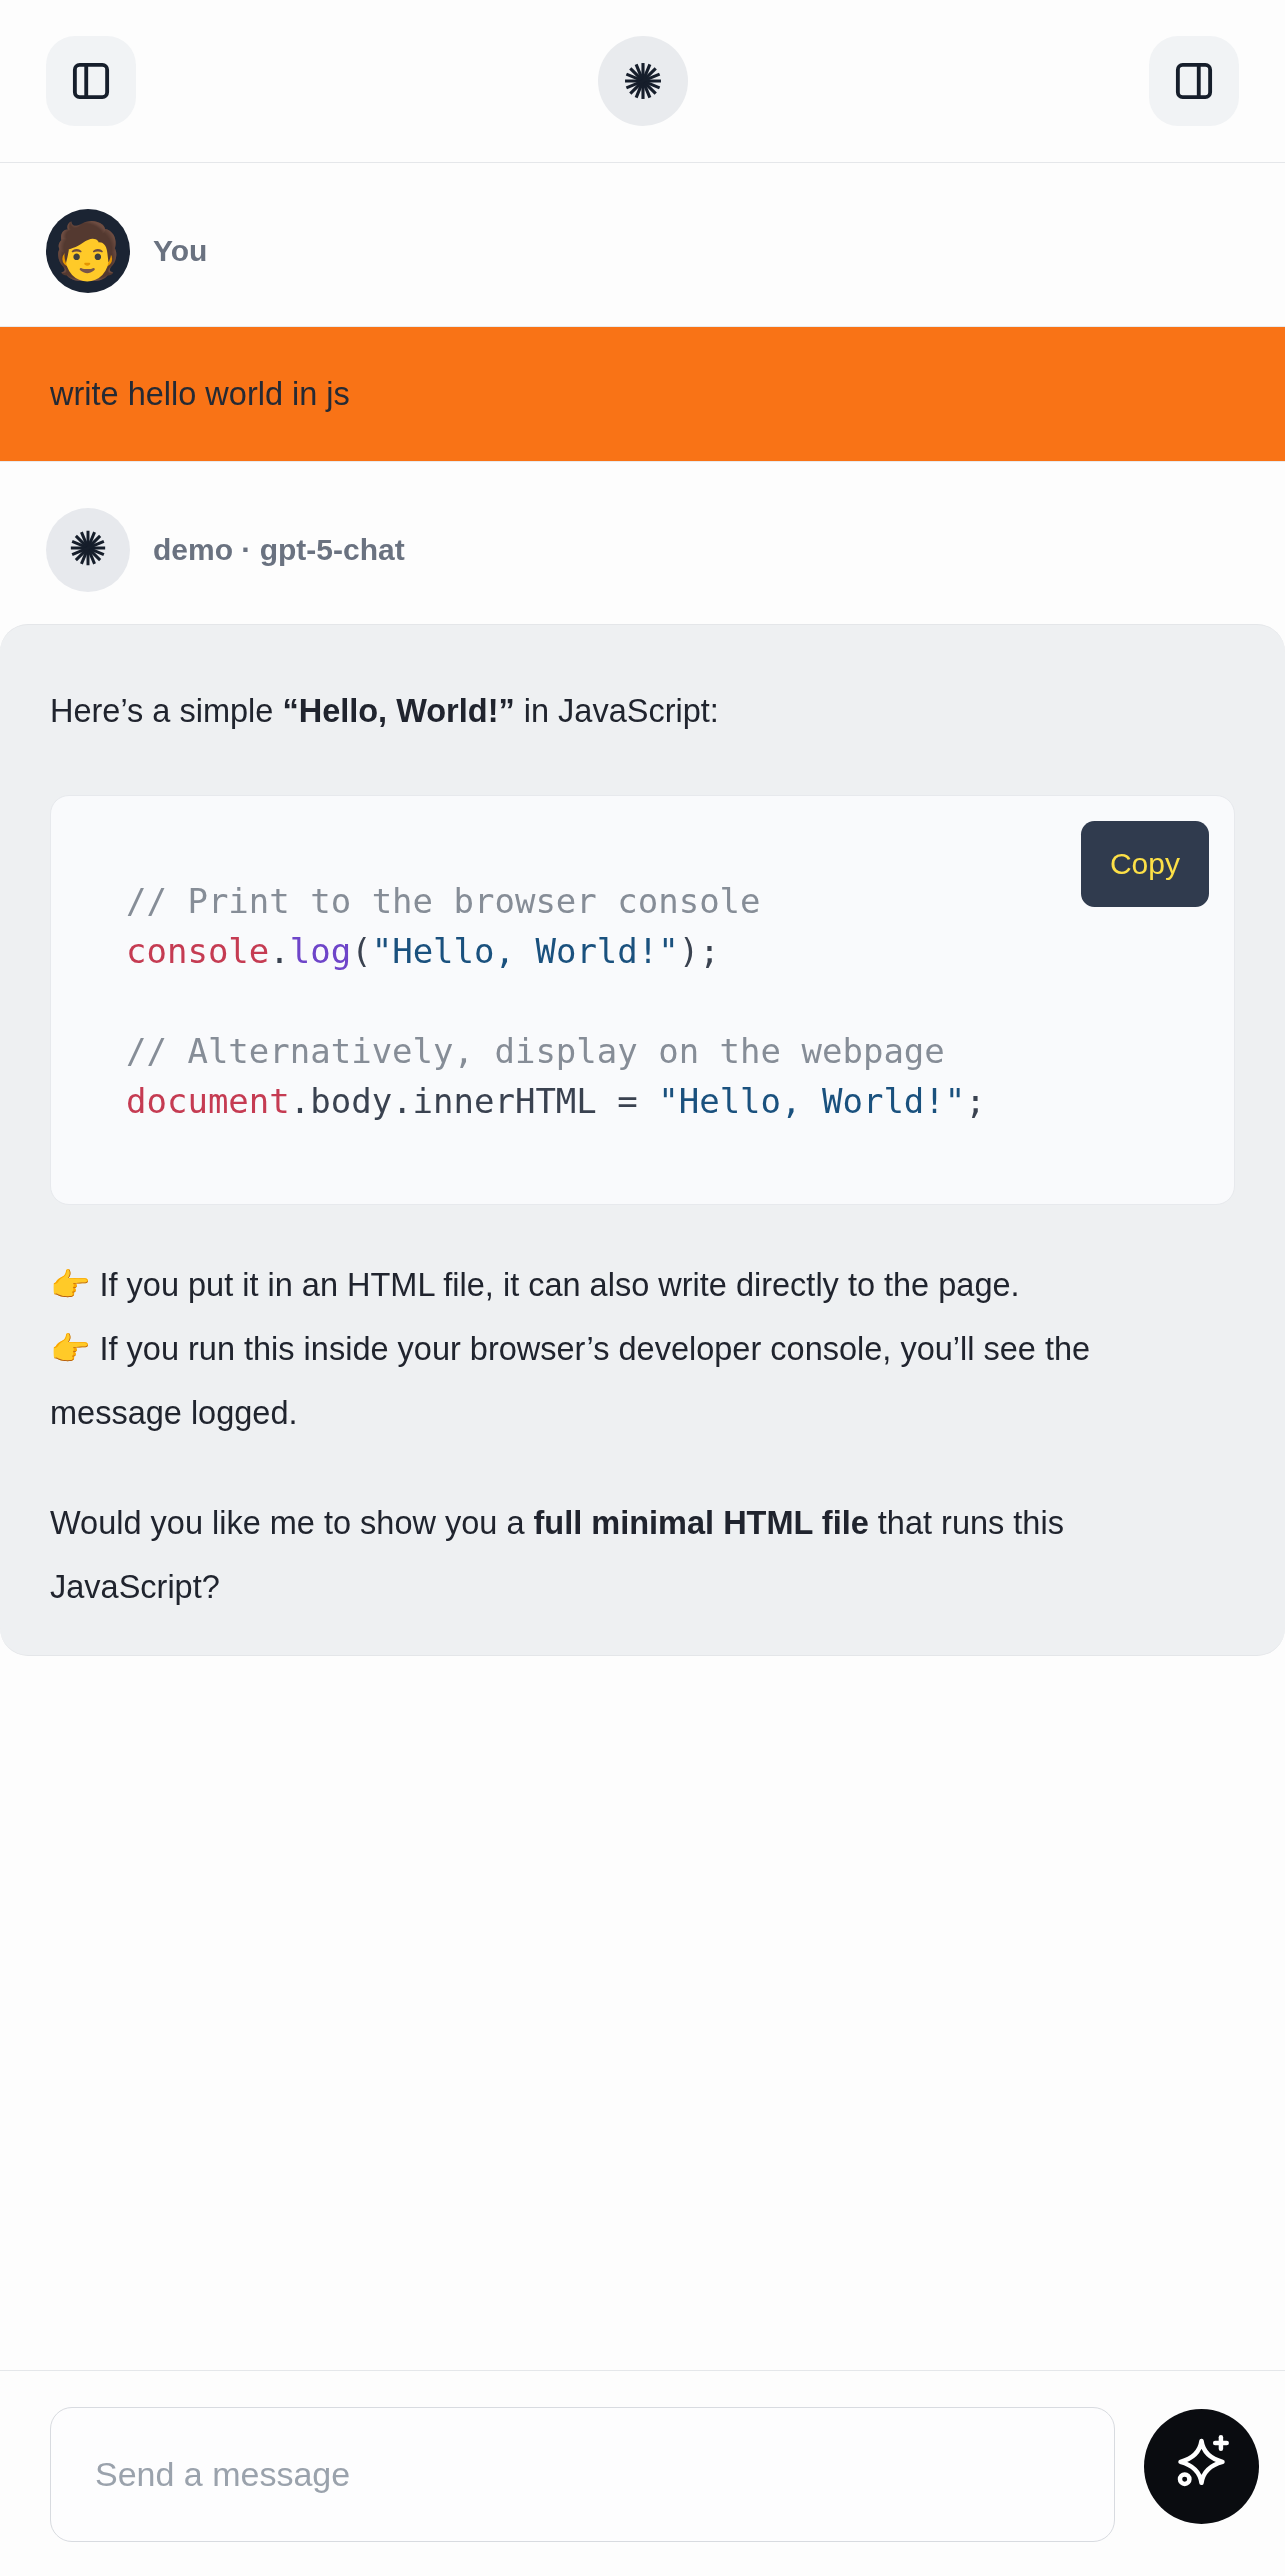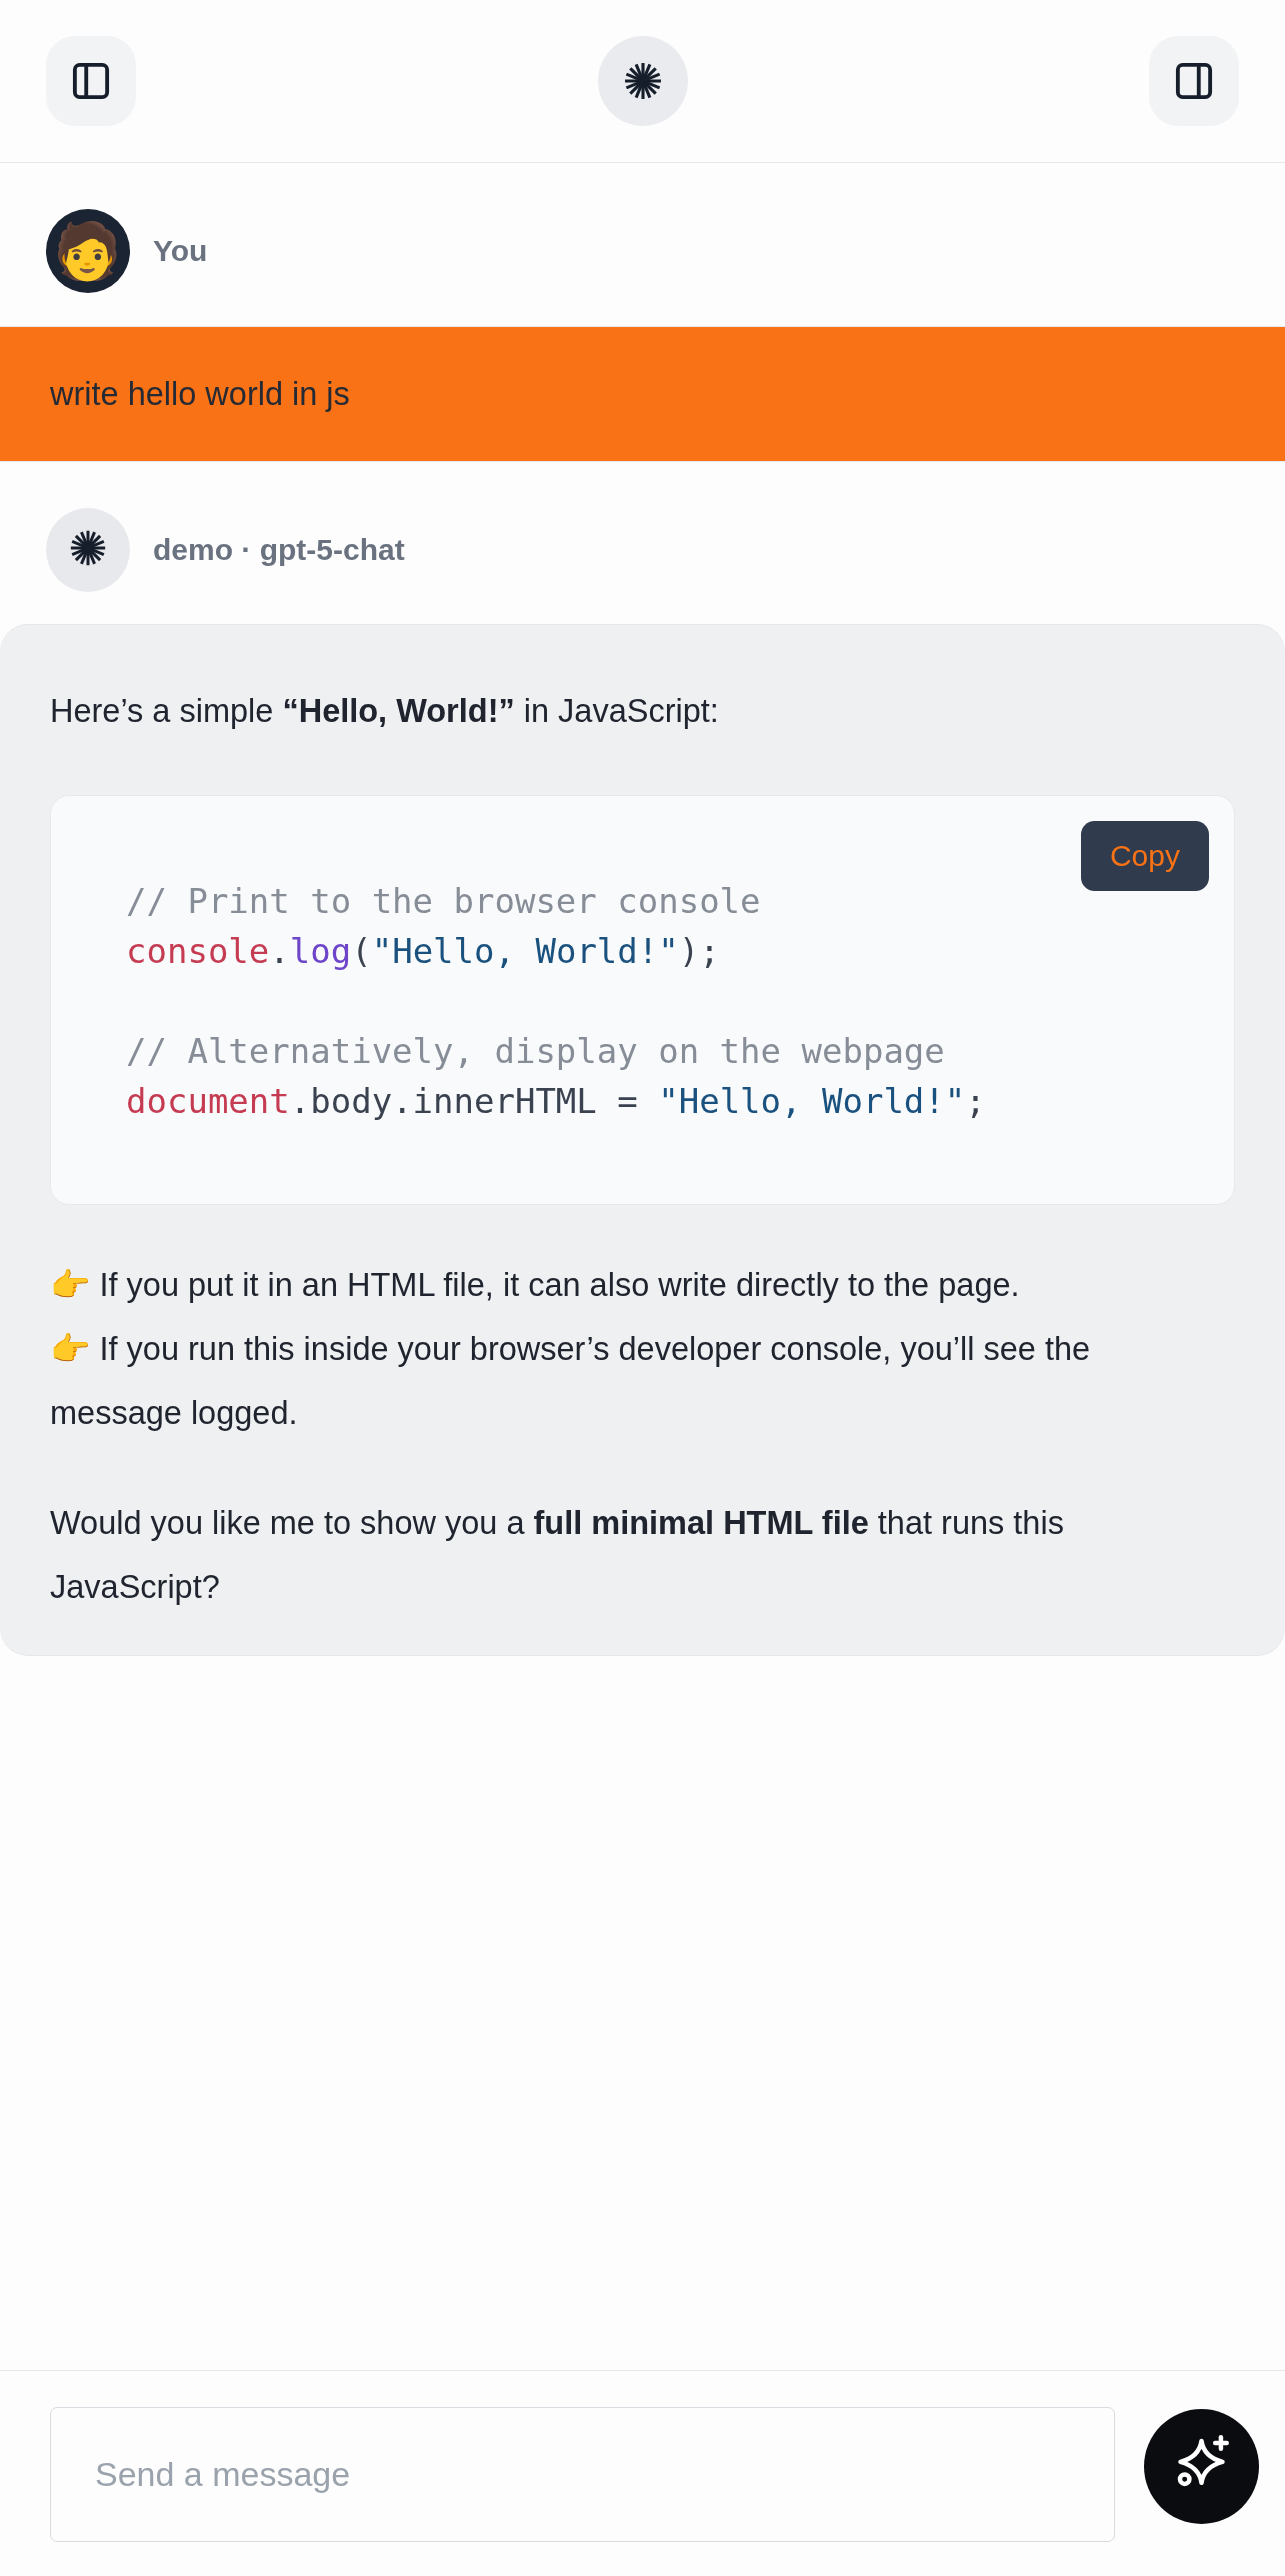--- a/index.html
+++ b/index.html
@@ -64,24 +64,24 @@
     position:relative;
     margin-top:52px;
     background:#f9fafc;
     border:1.9px solid #e7e9ed;
     border-radius:19px;
     padding:80px 38px 78px 75px;
     box-sizing:border-box;
   }
   .copy-btn{
     position:absolute;top:25px;right:25px;
-    background:#303b4e;color:#f97316;border:none;cursor:pointer;
+    background:#303b4e;color:#fde047;border:none;cursor:pointer;
     font-family:"Liberation Sans", sans-serif;
     font-size:30px;line-height:1;
-    padding:20px 29px;border-radius:13.4px;
+    padding:28px 29px;border-radius:13.4px;
   }
   .code-lines{
     font-family:"DejaVu Sans Mono", monospace;
     font-size:34px;line-height:50px;
     white-space:pre;color:#3a4250;
   }
   .tok-comment{color:#868d97;}
   .tok-red{color:#c53b52;}
   .tok-purple{color:#6e45c9;}
   .tok-string{color:#1a517e;}
@@ -92,21 +92,21 @@
   
   .spacer{flex:1 1 auto;background:#fdfdfd;}
   .composer{
     flex:0 0 auto;height:206px;
     background:#fdfdfd;border-top:1.9px solid #e5e7ea;
     display:flex;align-items:flex-start;
     padding:36px 26px 0 50px;box-sizing:border-box;gap:29px;
   }
   .composer input{
     width:1066px;height:135px;box-sizing:border-box;
-    border:1.9px solid #d8dbe0;border-radius:7px;
+    border:1.9px solid #d8dbe0;border-radius:22px;
     background:#fdfdfe;outline:none;
     padding:0 44px;
     font-family:"Liberation Sans", sans-serif;
     font-size:34px;color:#252a34;
   }
   .composer input::placeholder{color:#9aa2ac;}
   .send-btn{
     width:115px;height:115px;border:none;cursor:pointer;
     border-radius:50%;background:#0a0c10;
     display:flex;align-items:center;justify-content:center;

